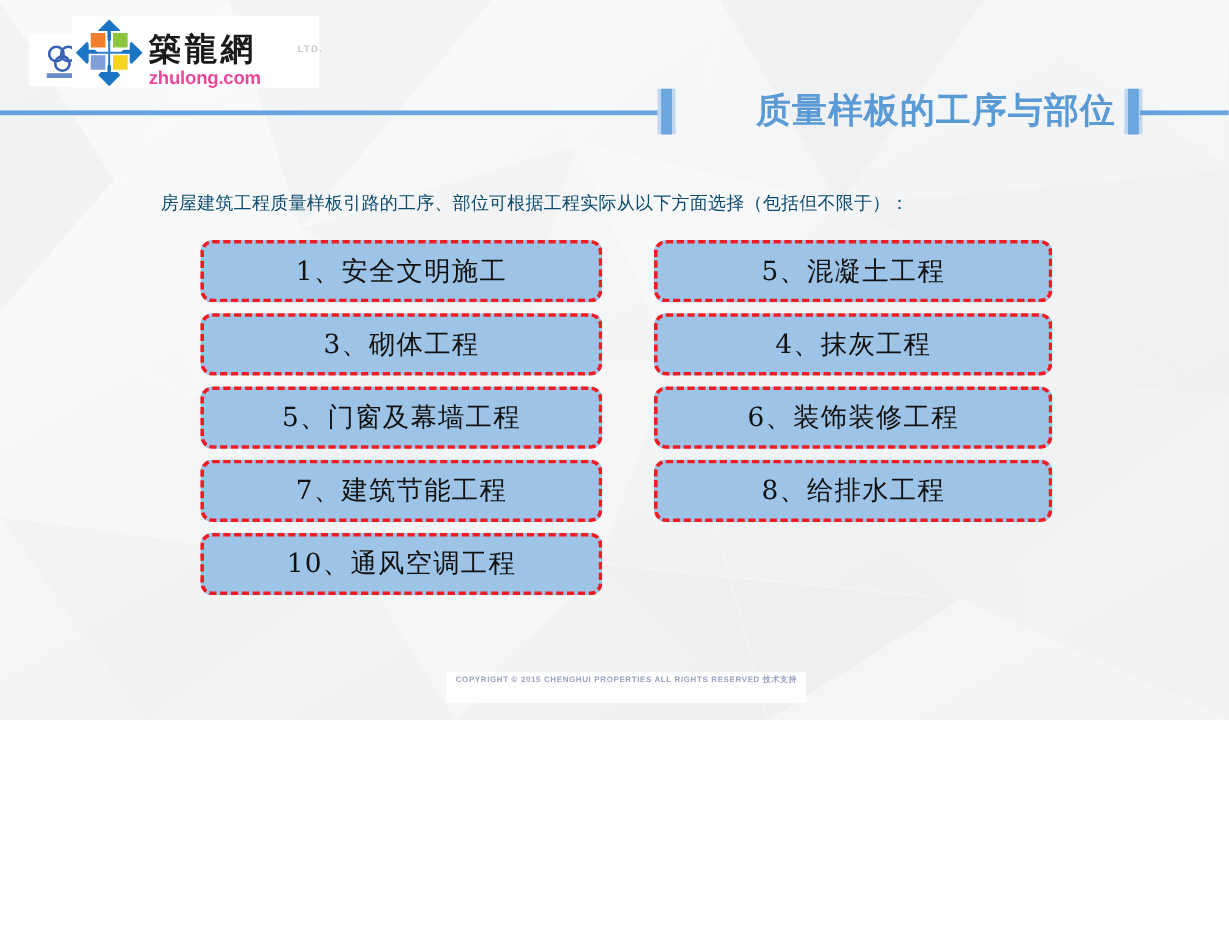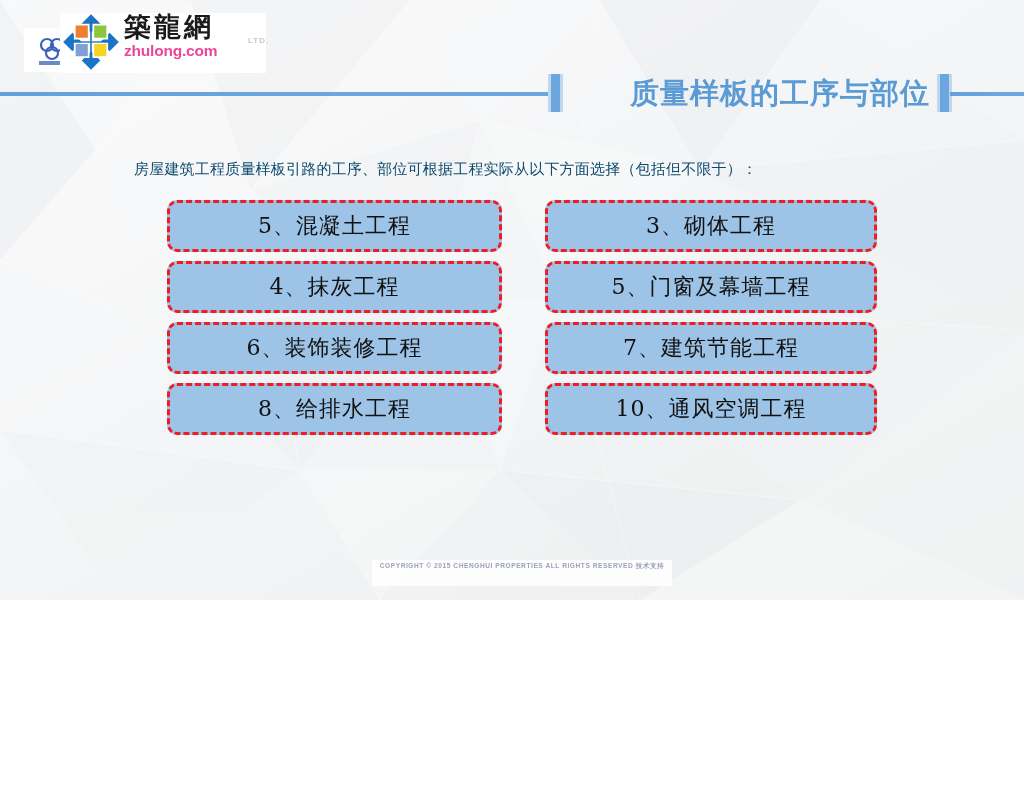--- a/index.html
+++ b/index.html
@@ -57,21 +57,21 @@
 
   
   #zhulong-logo {
     position: absolute;
     left: 60px;
     top: 13px;
     width: 206px;
     height: 60px;
     background: #ffffff;
     display: flex;
-    align-items: flex-start;
+    align-items: flex-end;
   }
   #zhulong-flower {
     width: 58px;
     height: 58px;
     flex: none;
     margin-left: 2px;
   }
   #zhulong-wordmark {
     display: flex;
     flex-direction: column;
@@ -298,20 +298,23 @@
     <div class="vbar" id="vbar-left"></div>
     <div id="slide-title">质量样板的工序与部位</div>
     <div class="vbar" id="vbar-right"></div>
     <div class="hrule" id="hrule-right"></div>
   </div>
 
   <div id="subtitle">房屋建筑工程质量样板引路的工序、部位可根据工程实际从以下方面选择（包括但不限于）：</div>
 
   <div id="items-grid">
     <div class="item-box">
+      <span class="item-label">1、安全文明施工</span>
+    </div>
+    <div class="item-box">
       <span class="item-label">5、混凝土工程</span>
     </div>
     <div class="item-box">
       <span class="item-label">3、砌体工程</span>
     </div>
     <div class="item-box">
       <span class="item-label">4、抹灰工程</span>
     </div>
     <div class="item-box">
       <span class="item-label">5、门窗及幕墙工程</span>

